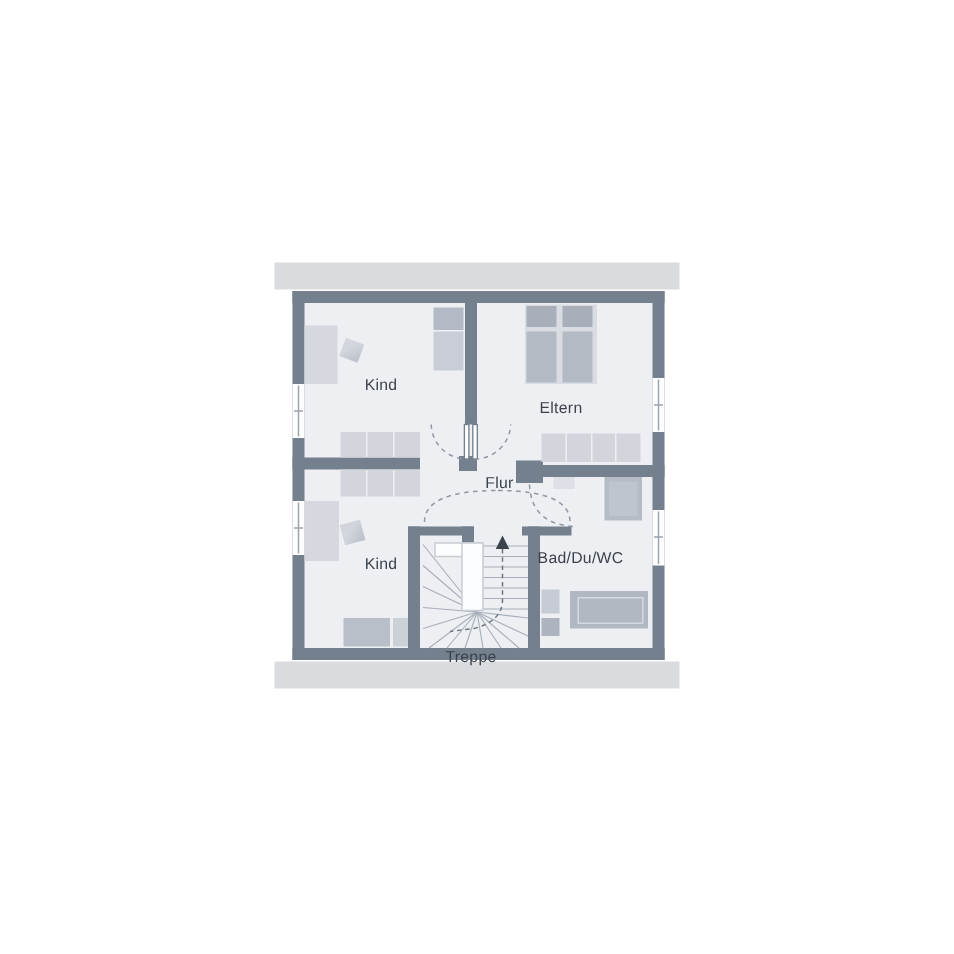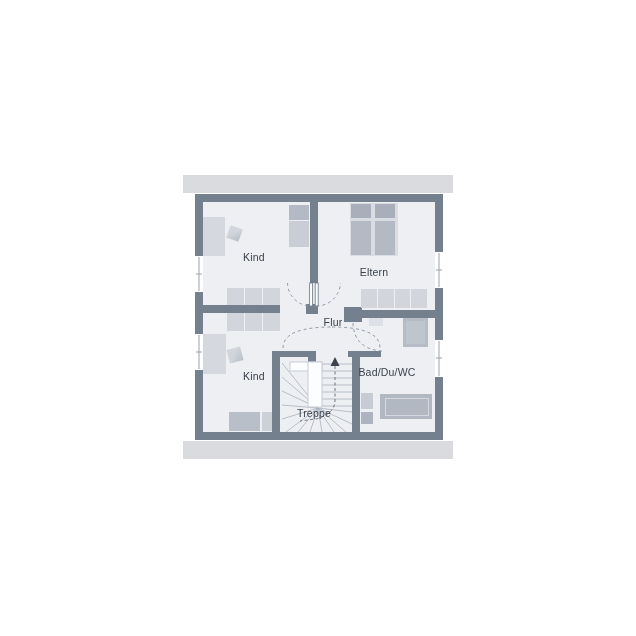--- a/index.html
+++ b/index.html
@@ -153,16 +153,16 @@
         <path d="M 335 357 L 330.5 366 L 339.5 366 Z" fill="#3d434c"></path>
         <path d="M 335 366 L 335 400 Q 335 414 316 419 L 300 421" fill="none" stroke="#6e7682" stroke-width="1" stroke-dasharray="3 2.5"></path>
       </g>
     </g>
   </svg>
 
   <div class="room-label" style="left:254px;top:257px">Kind</div>
   <div class="room-label" style="left:374px;top:272px">Eltern</div>
   <div class="room-label" style="left:254px;top:376px">Kind</div>
   <div class="room-label" style="left:333px;top:322px">Flur</div>
-  <div class="room-label" style="left:314px;top:413px">Treppe</div>
+  <div class="room-label" style="left:314px;top:438px">Treppe</div>
   <div class="room-label" style="left:387px;top:372px">Bad/Du/WC</div>
 
 </div>
 
 </body></html>

